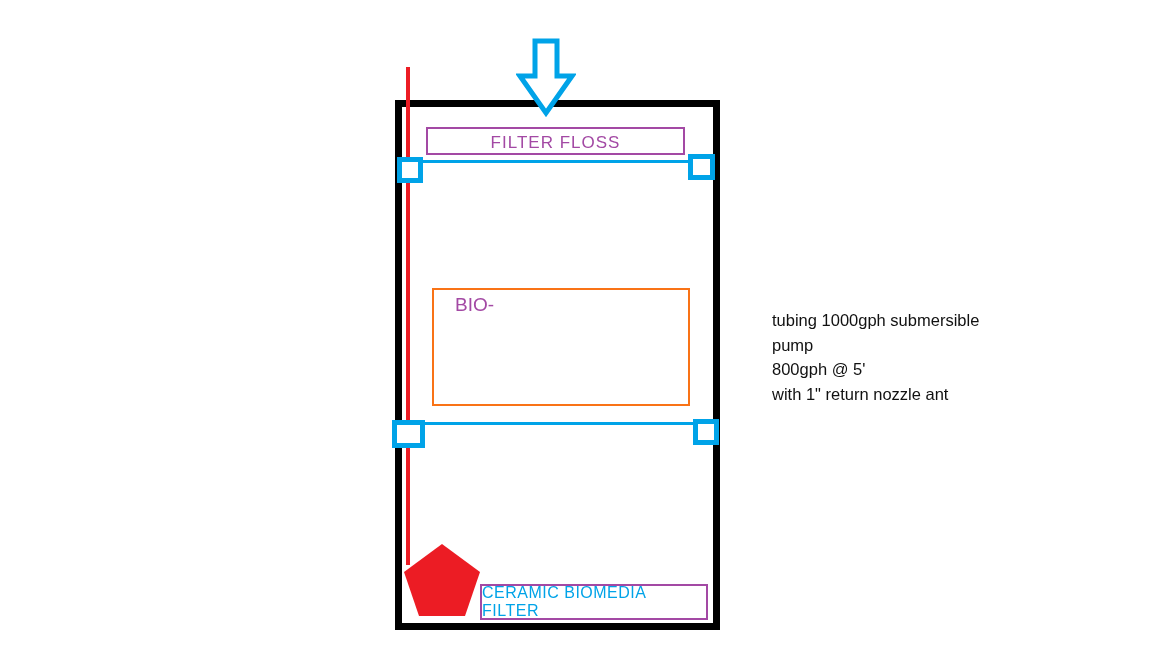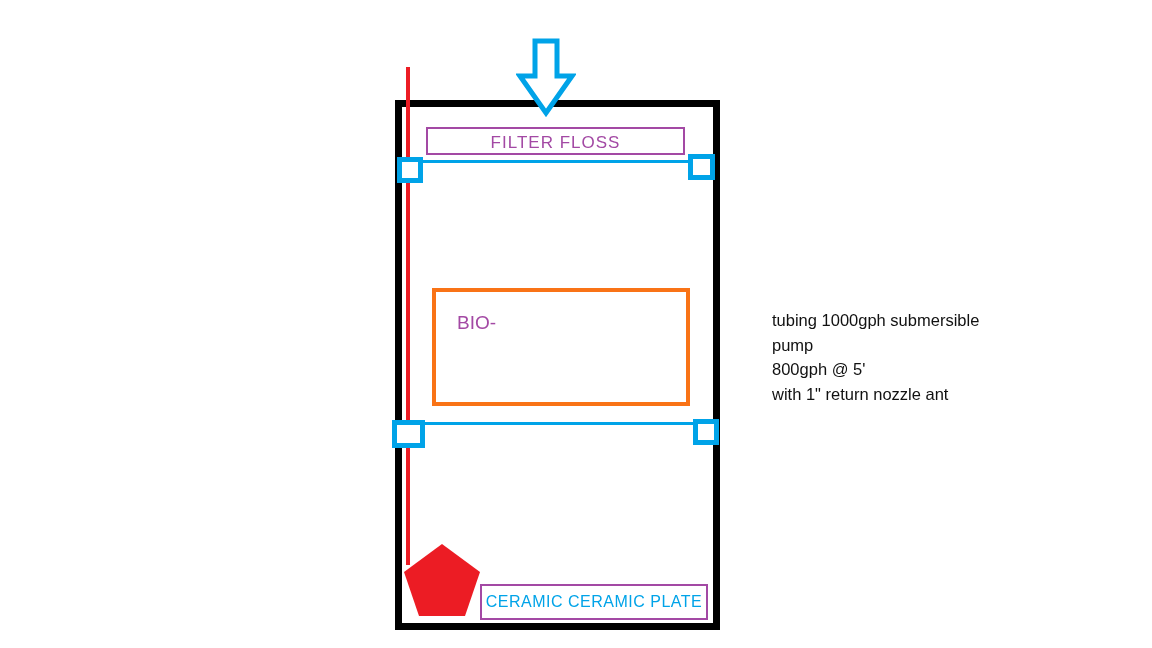--- a/index.html
+++ b/index.html
@@ -46,22 +46,22 @@
     border:2px solid #a349a4;box-sizing:border-box;
     display:flex;align-items:flex-end;justify-content:center;
   }
   #filter-floss-box .lbl{
     color:#a349a4;font-size:17px;letter-spacing:1px;
   }
 
   
   #bio-box{
     left:432px;top:288px;width:258px;height:118px;
-    border:4px solid #f97316;box-sizing:border-box;
-    padding:17px 0 0 21px;
+    border:2px solid #f97316;box-sizing:border-box;
+    padding:1px 0 0 21px;
     color:#a349a4;font-size:19px;line-height:28px;
   }
 
   
   #ceramic-box{
     left:480px;top:584px;width:228px;height:36px;
     border:2px solid #a349a4;box-sizing:border-box;
     display:flex;align-items:center;justify-content:center;
   }
   #ceramic-box .lbl{
@@ -105,21 +105,21 @@
 
   <div class="abs" id="bio-box">
     <div>BIO-</div>
   </div>
 
   <svg class="abs" id="pentagon-svg" width="76" height="72" viewBox="0 0 76 72">
     <polygon points="38,0 76,28 61,72 15,72 0,28" fill="#ec1c24"></polygon>
   </svg>
 
   <div class="abs" id="ceramic-box">
-    <span class="lbl">CERAMIC CERAMIC PLATE</span>
+    <span class="lbl">CERAMIC BIOMEDIA FILTER</span>
   </div>
 
   <div class="abs" id="annotation">
     <div>tubing 1000gph submersible</div>
     <div>pump</div>
     <div>800gph @ 5'</div>
     <div>with 1" return nozzle ant</div>
   </div>
 
 </div>

